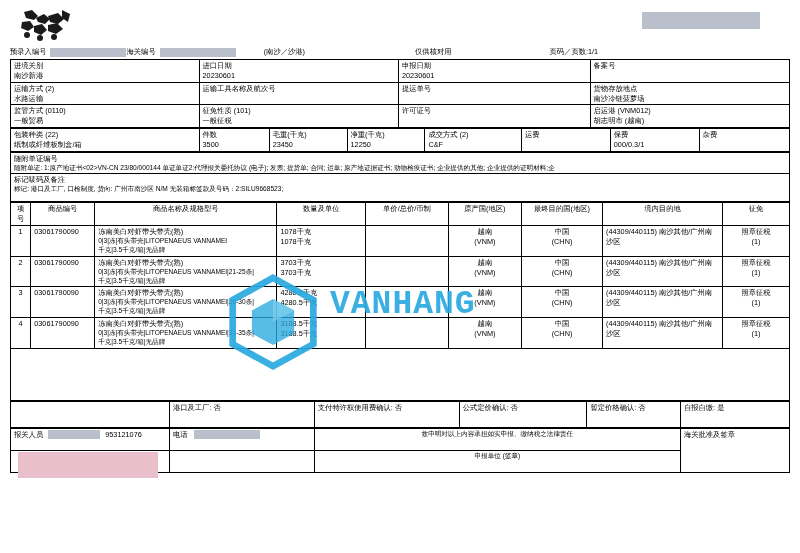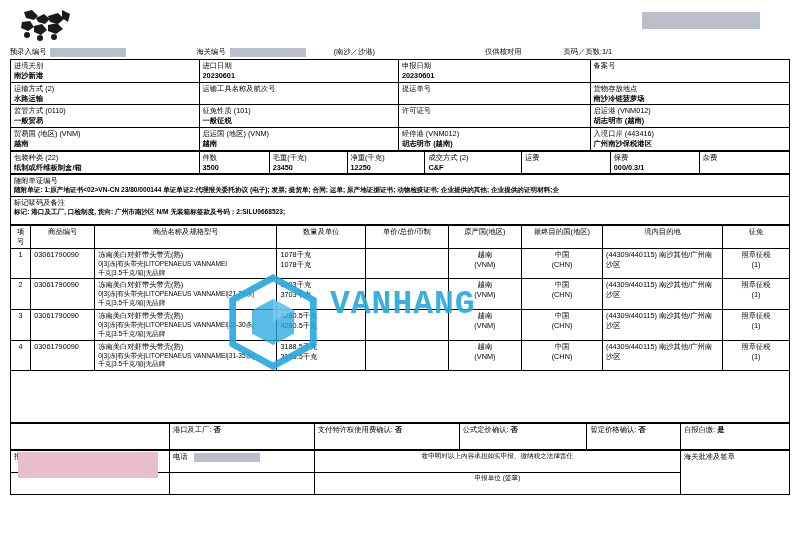--- a/index.html
+++ b/index.html
@@ -52,21 +52,21 @@
   }
   table.grid td {
     border: 1px solid #000;
     padding: 1px 3px;
     vertical-align: top;
     font-size: 7.3px;
     line-height: 1.35;
     height: 17px;
   }
   .lbl { font-size: 7.3px; }
-  .val { font-size: 7.3px; font-weight: bold; }
+  .val { font-size: 7.3px; }
   .ctr { text-align: center; border-radius: 6px; }
   
   .toprow {
     display: flex;
     align-items: flex-end;
     font-size: 7.3px;
     padding: 1px 0 2px 0;
   }
   .toprow .c { padding-right: 4px; }
   .redact {
@@ -135,25 +135,25 @@
         <circle cx="36" cy="29" r="3"></circle>
         <path d="M44 2 L52 6 L50 14 L44 10 Z"></path>
       </g>
     </svg>
     <div class="hdr-redact"></div>
   </div>
 
   <div class="toprow">
     <span class="c">预录入编号</span>
     <span class="redact" style="width:76px"></span>
-    <span class="c" style="margin-left:70px">海关编号</span>
+    <span class="c" style="">海关编号</span>
     <span class="redact" style="width:76px"></span>
     <span class="c" style="margin-left:28px">(南沙／沙港)</span>
     <span class="c" style="margin-left:106px">仅供核对用</span>
-    <span class="c" style="margin-left:38px">页码／页数:1/1</span>
+    <span class="c" style="margin-left:94px">页码／页数:1/1</span>
   </div>
 
   <table class="grid">
     <colgroup>
       <col style="width:24.2%">
         <col style="width:25.6%">
         <col style="width:24.6%">
         <col style="width:25.6%">
     </colgroup>
     <tbody>
@@ -202,38 +202,20 @@
           <div class="lbl">征免性质 (101)</div>
           <div class="val">一般征税</div>
         </td>
         <td>
           <div class="lbl">许可证号</div>
           <div class="val">&nbsp;</div>
         </td>
         <td>
           <div class="lbl">启运港 (VNM012)</div>
           <div class="val">胡志明市 (越南)</div>
-        </td>
-      </tr>
-      <tr>
-        <td>
-          <div class="lbl">贸易国 (地区) (VNM)</div>
-          <div class="val">越南</div>
-        </td>
-        <td>
-          <div class="lbl">启运国 (地区) (VNM)</div>
-          <div class="val">越南</div>
-        </td>
-        <td>
-          <div class="lbl">经停港 (VNM012)</div>
-          <div class="val">胡志明市 (越南)</div>
-        </td>
-        <td>
-          <div class="lbl">入境口岸 (443416)</div>
-          <div class="val">广州南沙保税港区</div>
         </td>
       </tr>
     </tbody>
   </table>
 
   <table class="grid">
     <colgroup>
       <col style="width:24.2%">
         <col style="width:9%">
         <col style="width:10%">

